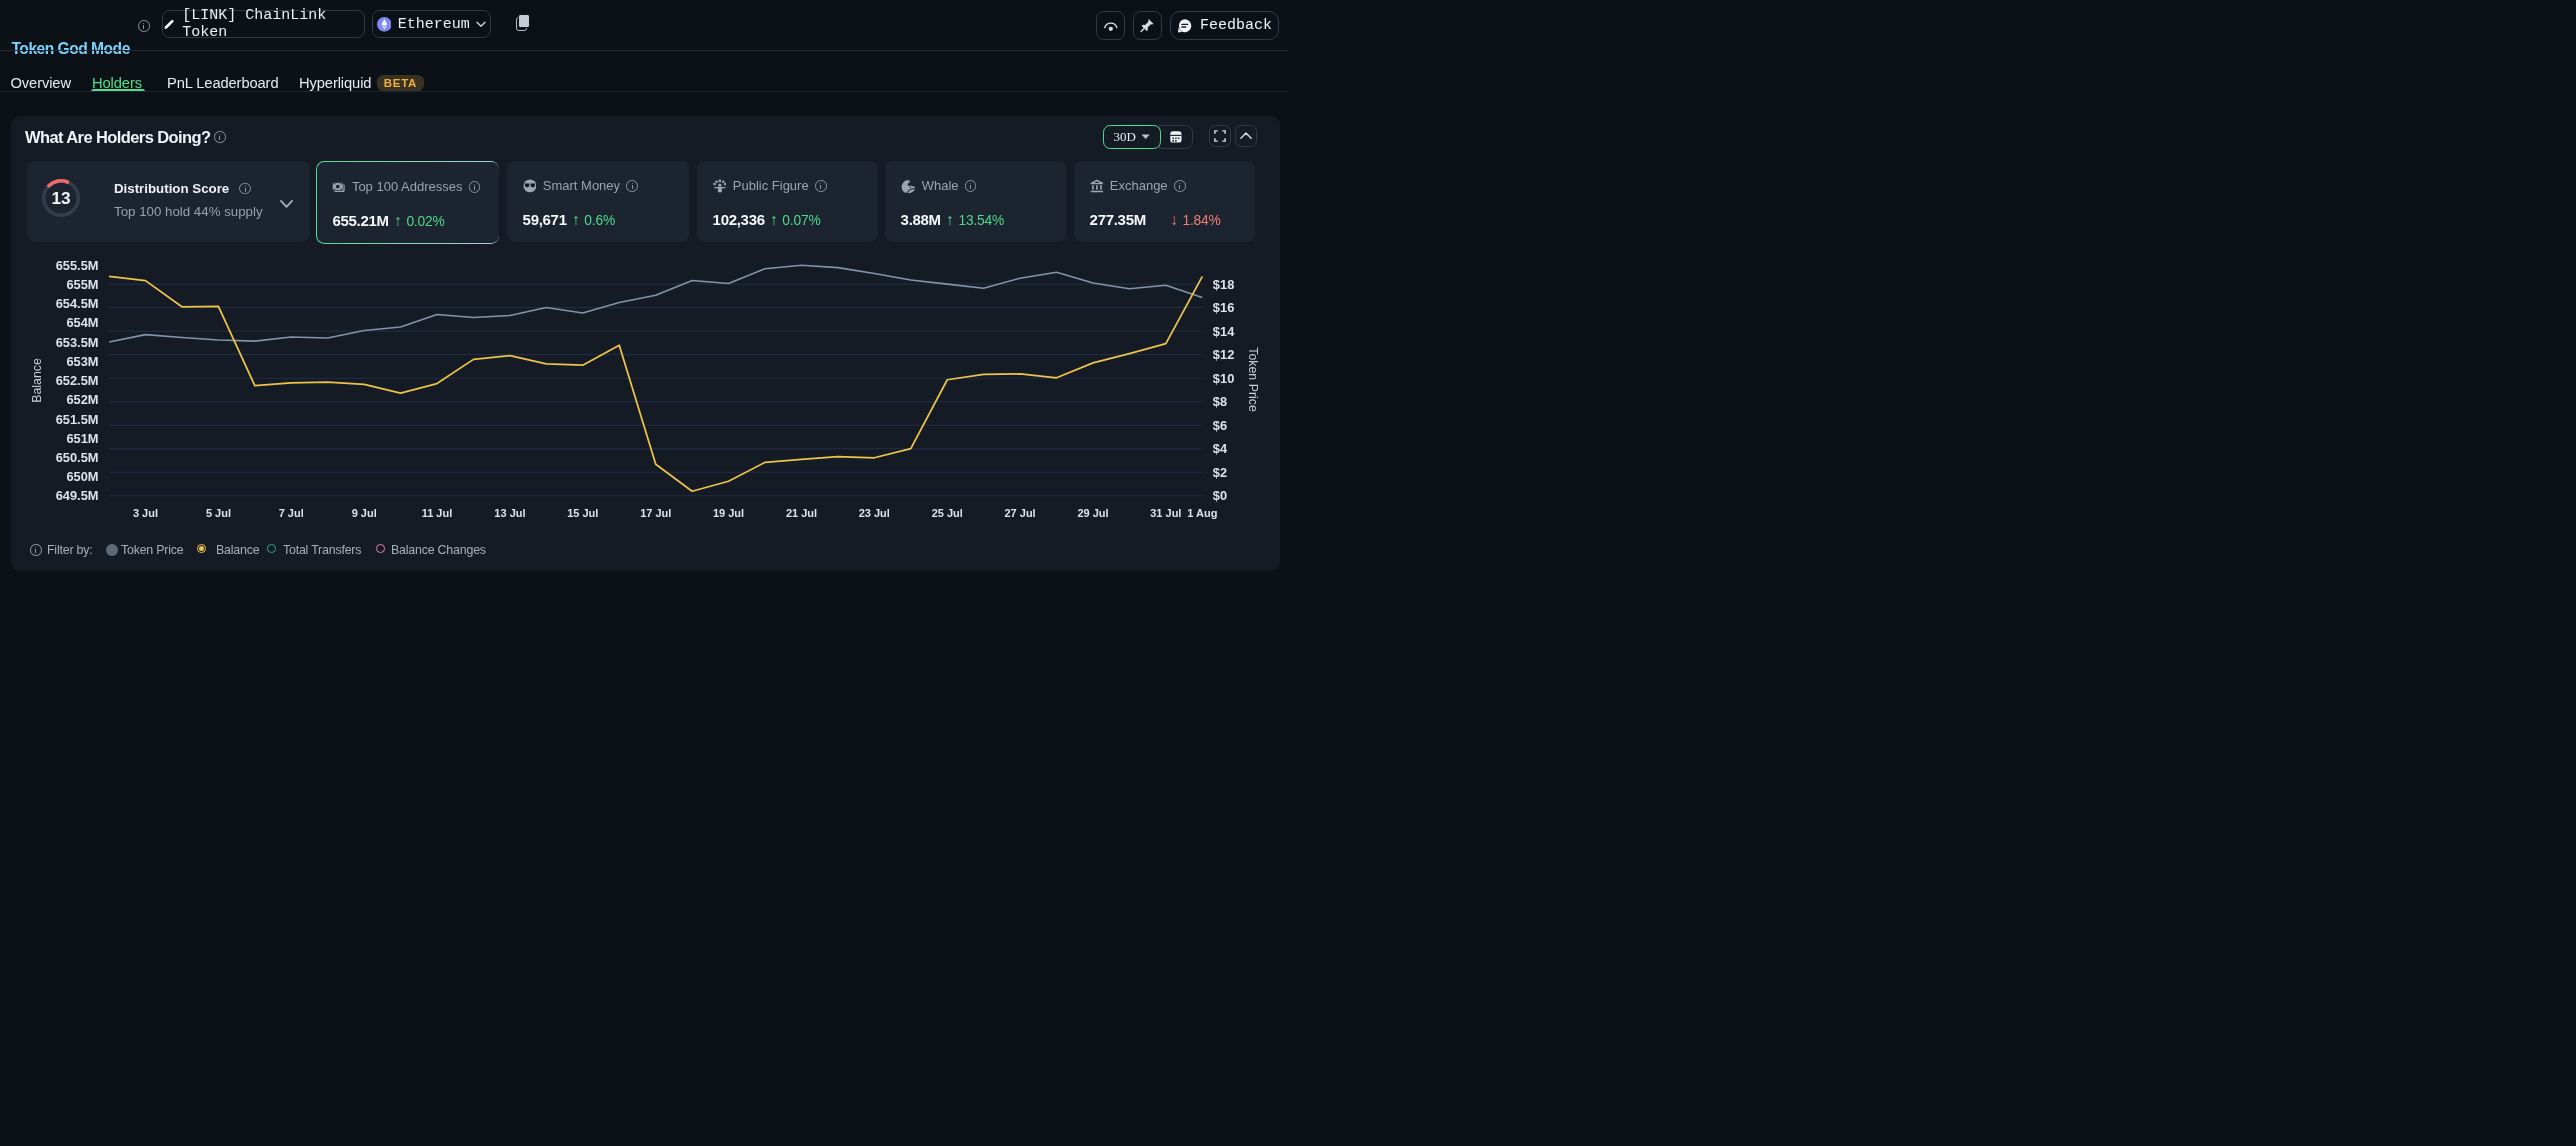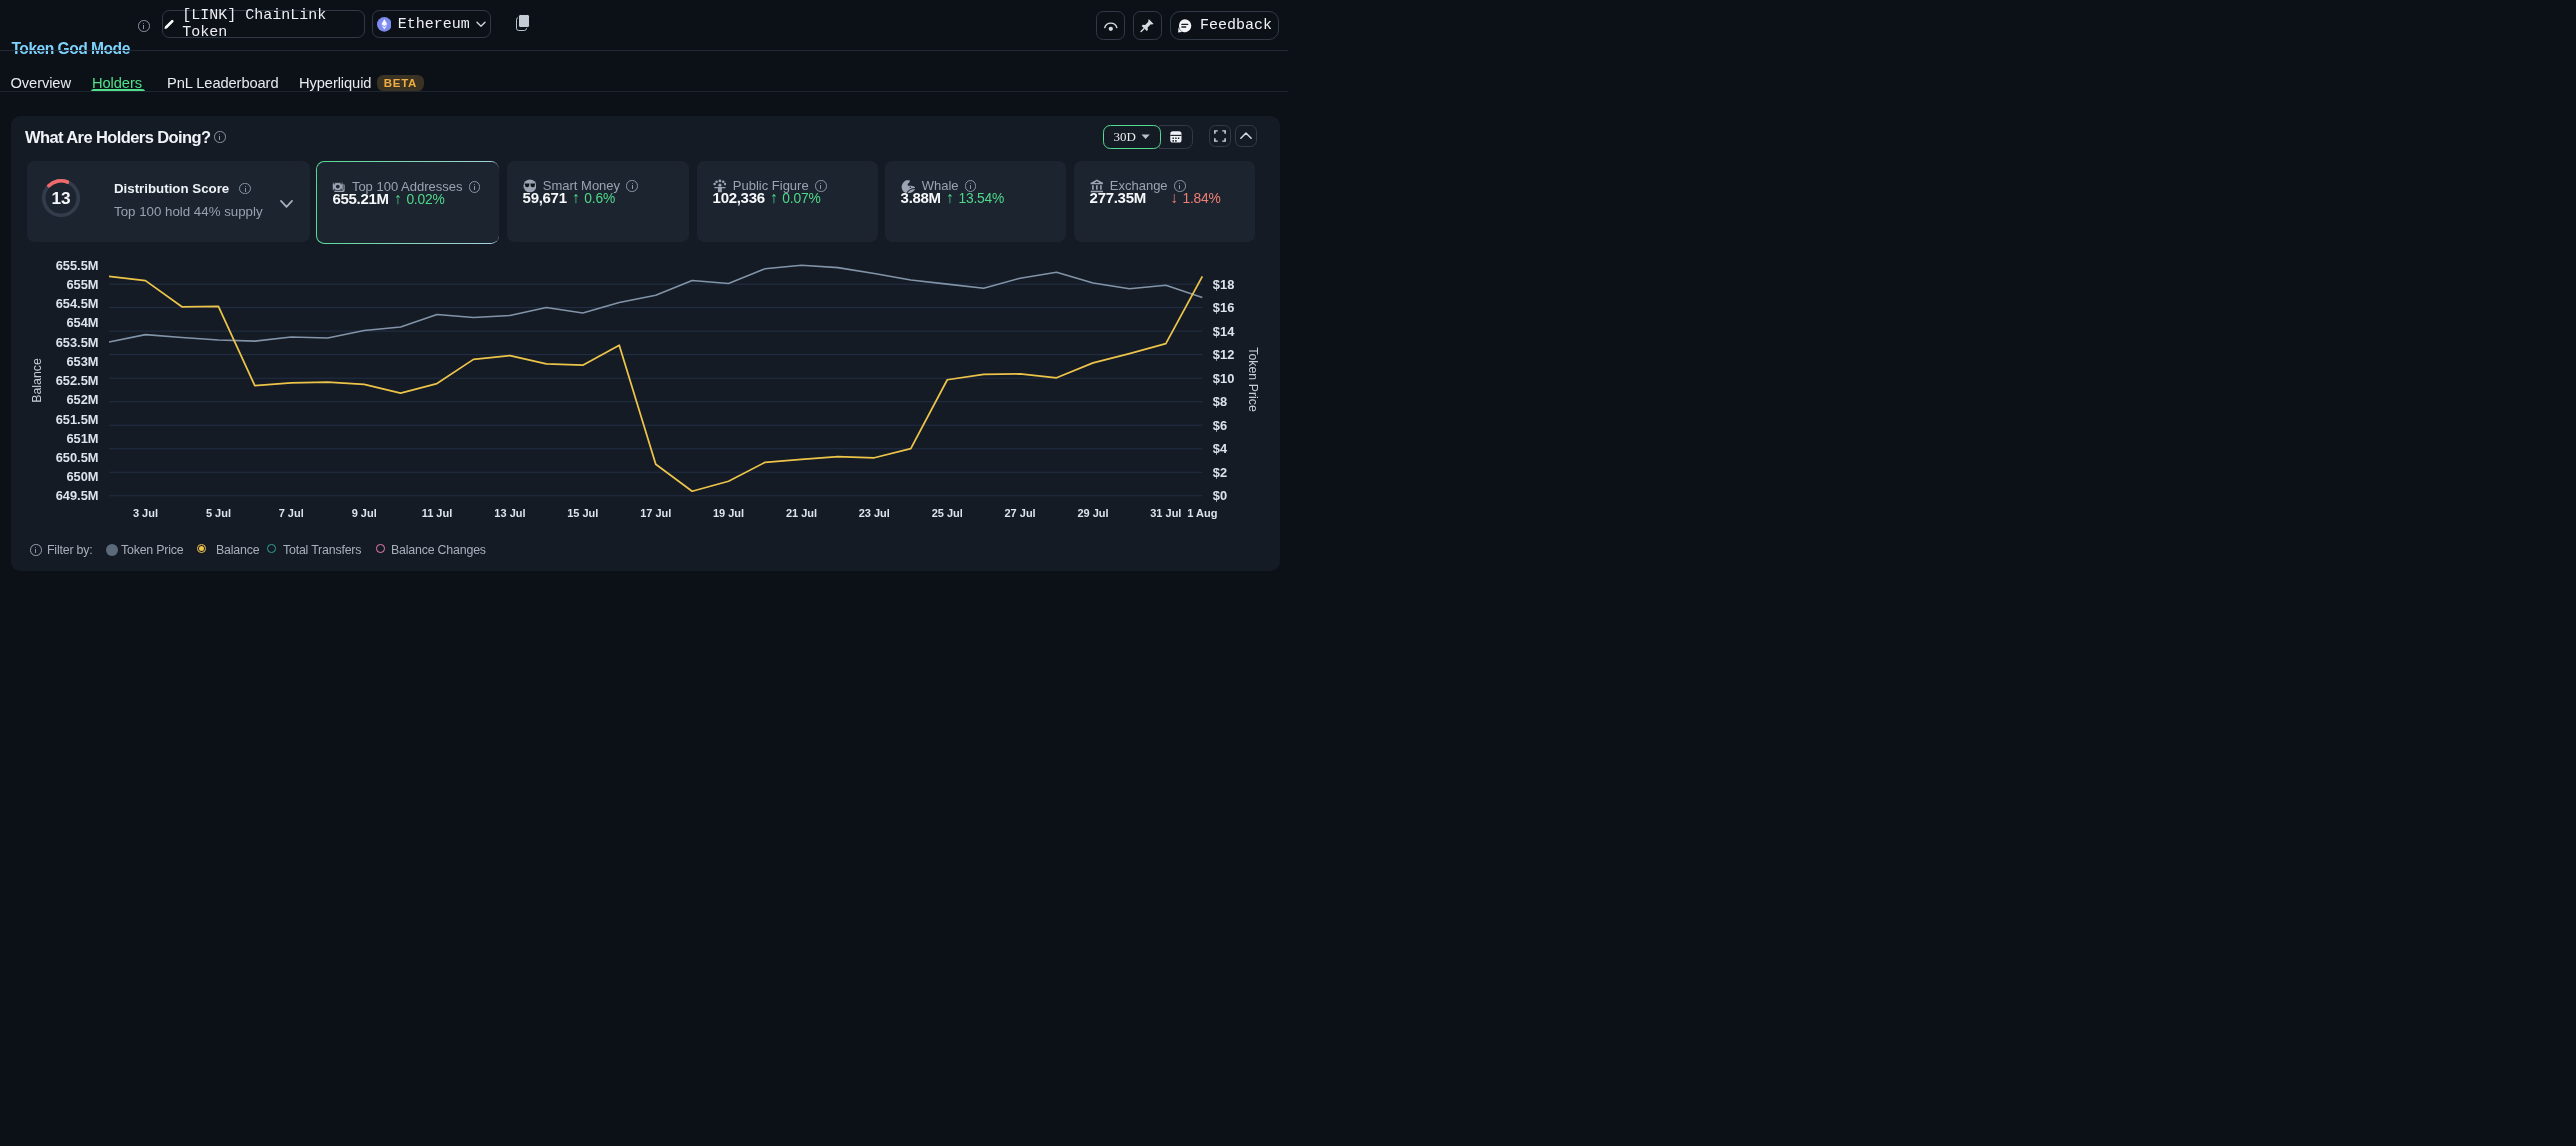--- a/index.html
+++ b/index.html
@@ -37,21 +37,21 @@
 
 .scard { top:161px; height:81px; background:#1c2430; border-radius:7.3px; }
 #sc0 { left:27px; width:283px; }
 #sc1-wrap { left:316px; top:161px; width:183px; height:83px; border-radius:8.3px; background:linear-gradient(100deg,#52db91 0%, #7fd7b2 45%, #a8cfe0 100%); }
 #sc1 { position:absolute; left:0.9px; top:0.9px; width:182px; height:81px; background:#1c2430; border-radius:7.3px; }
 #sc2 { left:507px; width:182px; }
 #sc3 { left:697px; width:181px; }
 #sc4 { left:885px; width:181px; }
 #sc5 { left:1074px; width:181px; }
 .sc-head { position:absolute; left:15.6px; top:17.4px; display:flex; align-items:center; gap:6.4px; color:#99a3b1; font-size:13px; }
-.sc-val { position:absolute; left:15.6px; top:28px; display:flex; align-items:baseline; gap:5.5px; font-size:15px; letter-spacing:-0.3px; font-weight:700; color:#f6f8fa; }
+.sc-val { position:absolute; left:15.6px; top:50px; display:flex; align-items:baseline; gap:5.5px; font-size:15px; letter-spacing:-0.3px; font-weight:700; color:#f6f8fa; }
 .ar { font-size:15.6px; margin-right:0.9px; } .pct { font-size:13.8px; letter-spacing:-0.2px; font-weight:400; color:#4fd889; }
 .pct.dn { color:#f07e72;margin-left:19px; }
 
 .lgtx { top:543px; color:#a6afbc; font-size:12.4px; letter-spacing:-0.2px; }
 .lg-dot { width:12px; height:12px; border-radius:50%; }
 svg text { font-family:"Liberation Sans",sans-serif; }
 .abs { position:absolute; }
 </style>
 </head>
 <body>

